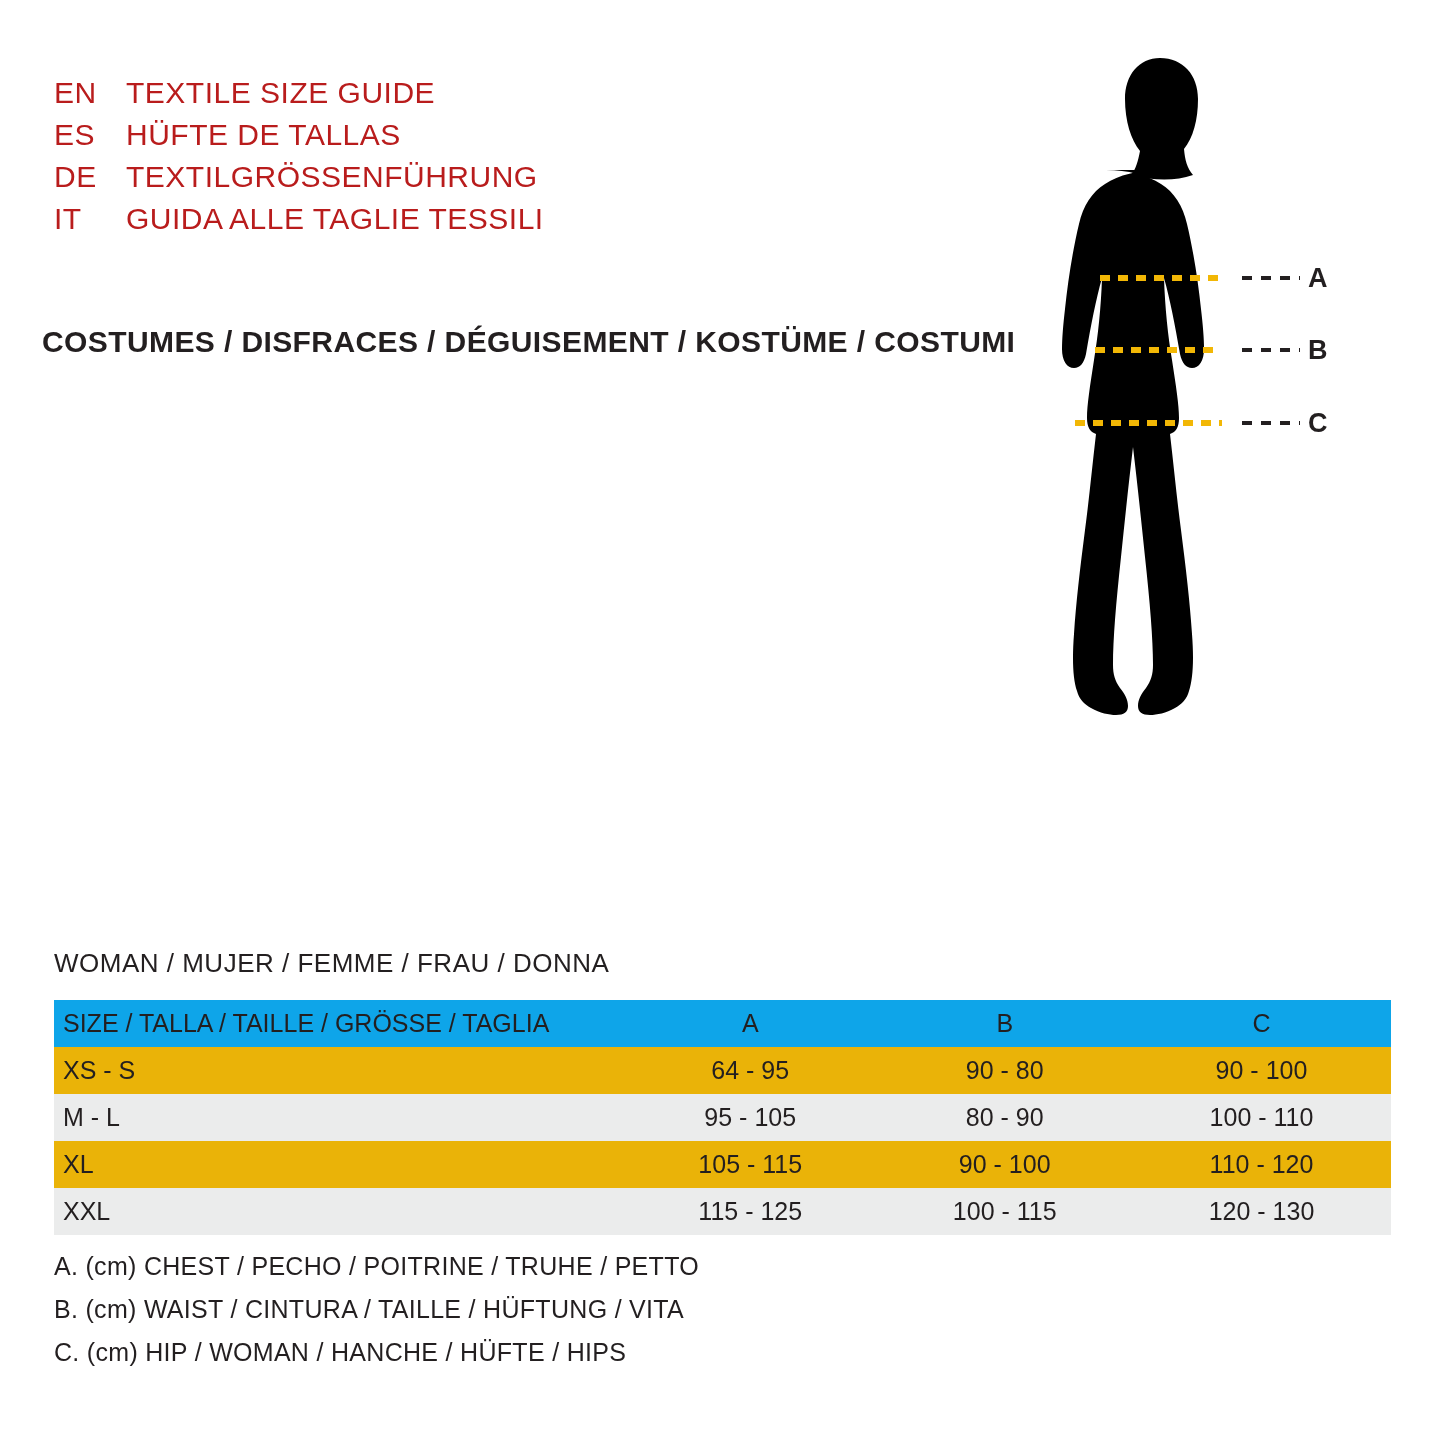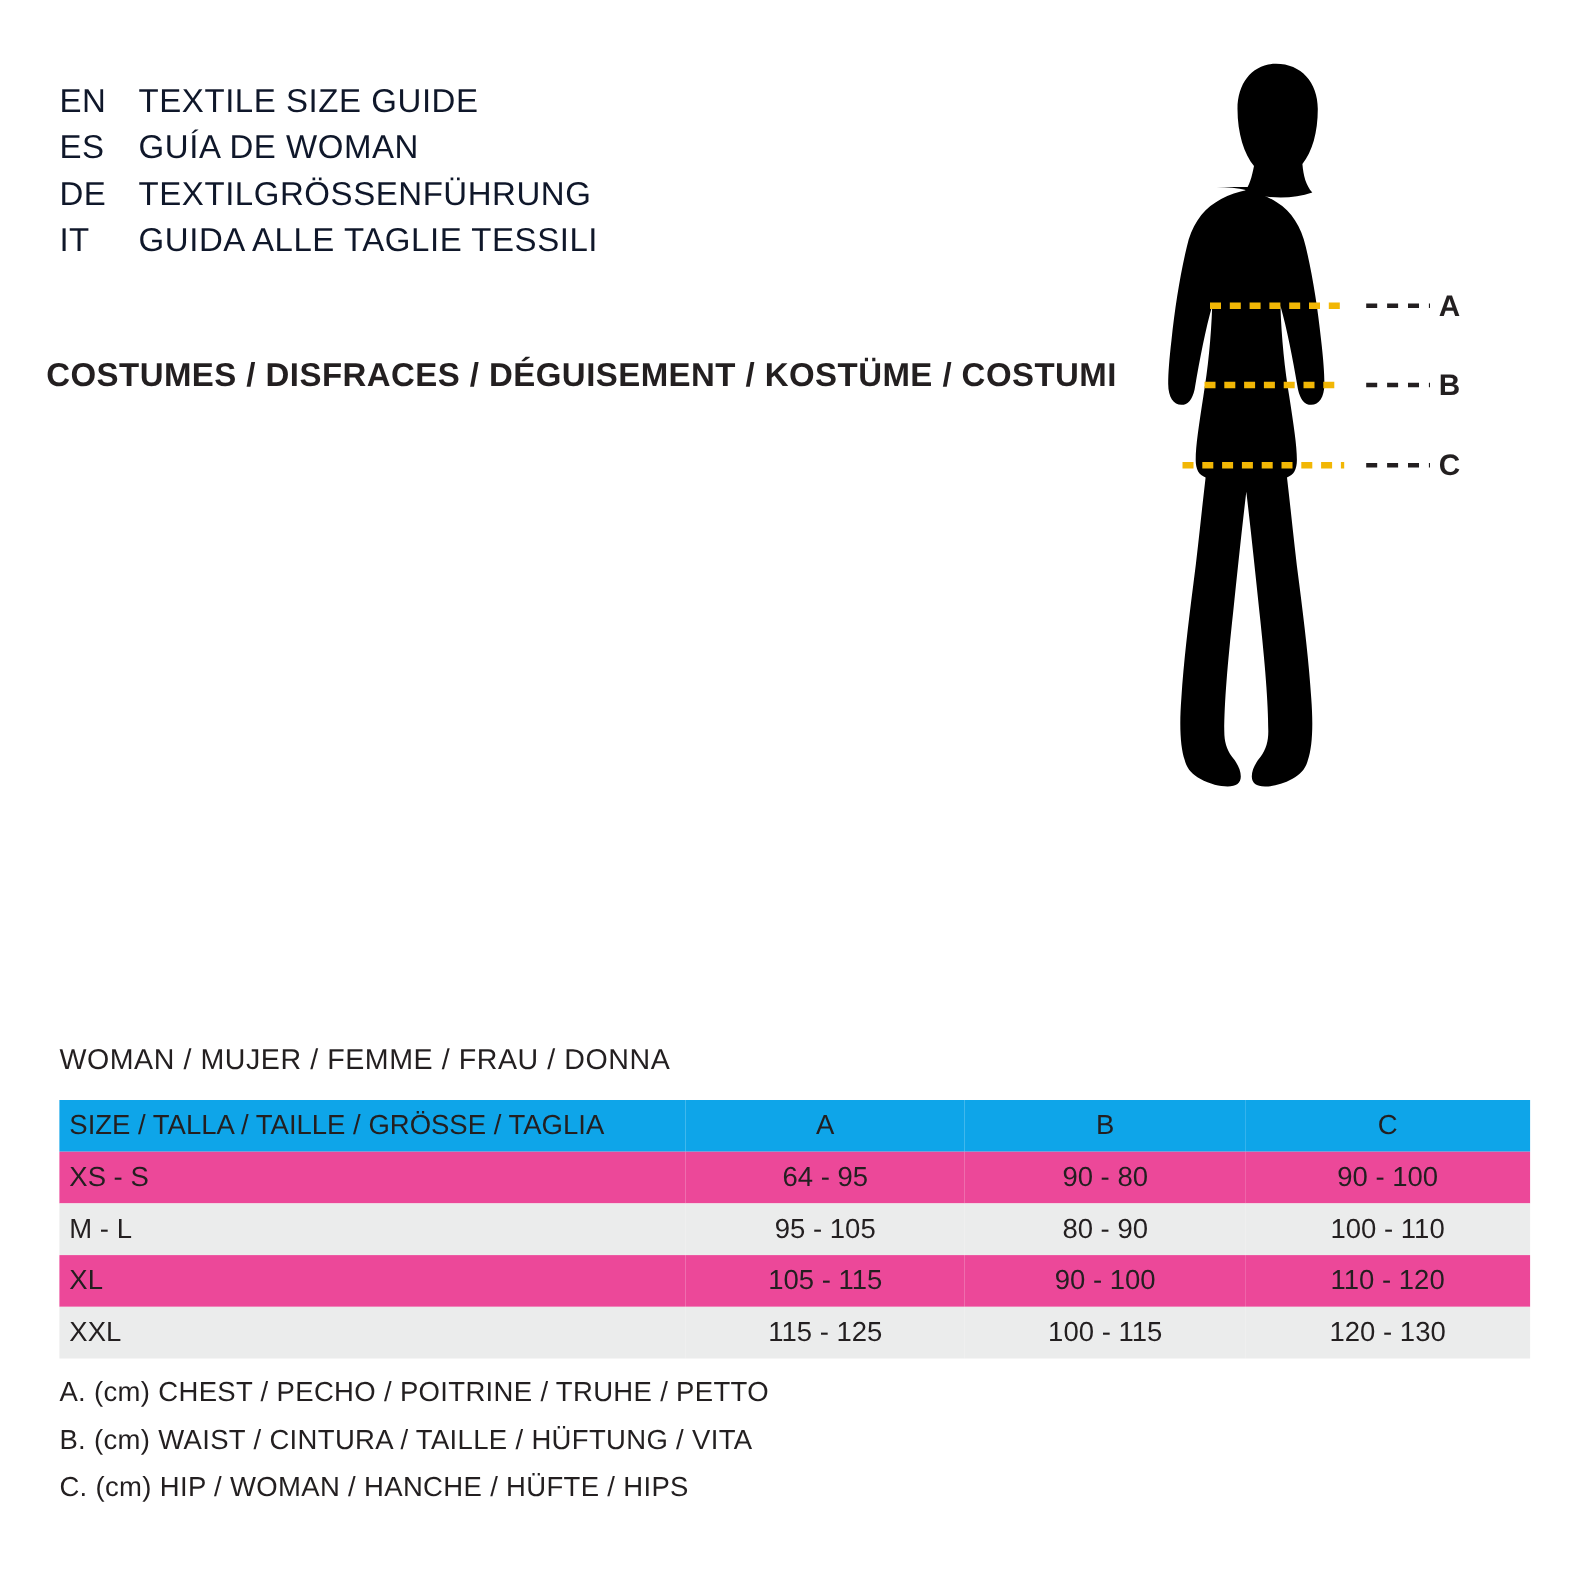--- a/index.html
+++ b/index.html
@@ -22,21 +22,21 @@
     left: 54px;
     top: 72px;
     width: 950px;
   }
   .lang-row {
     display: flex;
     align-items: flex-start;
     font-size: 30px;
     letter-spacing: 0.5px;
     line-height: 42px;
-    color: #0f172a;
+    color: #b91c1c;
   }
   .lang-code {
     width: 72px;
     flex: 0 0 72px;
   }
   .lang-text {
     flex: 1 1 auto;
   }
   .costumes-line {
     position: absolute;
@@ -96,21 +96,21 @@
   table.size-table th.size-col,
   table.size-table td.size-col {
     text-align: left;
     padding-left: 9px;
     width: 560px;
   }
   table.size-table thead tr {
     background: #0ea5e9;
   }
   table.size-table tbody tr.odd {
-    background: #ec4899;
+    background: #eab308;
   }
   table.size-table tbody tr.even {
     background: #ebecec;
   }
 
   
   .legend {
     position: absolute;
     left: 54px;
     top: 1245px;
@@ -123,21 +123,21 @@
 </head>
 <body>
 
 <div class="lang-block">
   <div class="lang-row">
     <span class="lang-code">EN</span>
     <span class="lang-text">TEXTILE SIZE GUIDE</span>
   </div>
   <div class="lang-row">
     <span class="lang-code">ES</span>
-    <span class="lang-text">GUÍA DE WOMAN</span>
+    <span class="lang-text">HÜFTE DE TALLAS</span>
   </div>
   <div class="lang-row">
     <span class="lang-code">DE</span>
     <span class="lang-text">TEXTILGRÖSSENFÜHRUNG</span>
   </div>
   <div class="lang-row">
     <span class="lang-code">IT</span>
     <span class="lang-text">GUIDA ALLE TAGLIE TESSILI</span>
   </div>
 </div>

